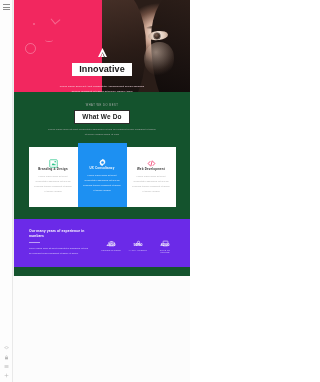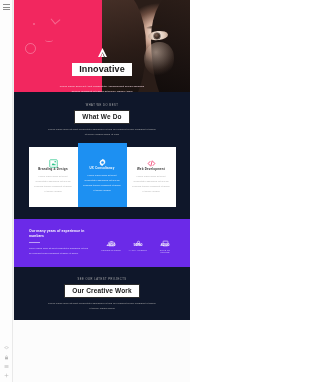--- a/index.html
+++ b/index.html
@@ -20,22 +20,22 @@
   }
   .rail-top{display:flex;flex-direction:column;align-items:center;gap:3px;}
   .rail-bottom{display:flex;flex-direction:column;align-items:center;gap:4px;}
   .hamb{width:7px;height:6px;display:flex;flex-direction:column;justify-content:space-between;}
   .hamb i{display:block;height:1px;background:#8d8d8d;}
   .railicon{width:5px;height:5px;opacity:.62;display:block;}
   .railicon svg{display:block;}
 
   
   .canvas{
-    flex:1;height:320px;overflow:hidden;position:relative;
-    background:#0f172a;border-left:1px solid #efefef;
+    flex:1;height:276px;overflow:hidden;position:relative;
+    background:#14532d;border-left:1px solid #efefef;
   }
 
   
   .hero{position:relative;height:92px;width:100%;overflow:hidden;display:flex;}
   .hero-left{
     width:50%;height:100%;
     background:#f2275f;position:relative;overflow:hidden;
   }
   .hero-right{
     width:50%;height:100%;position:relative;overflow:hidden;

